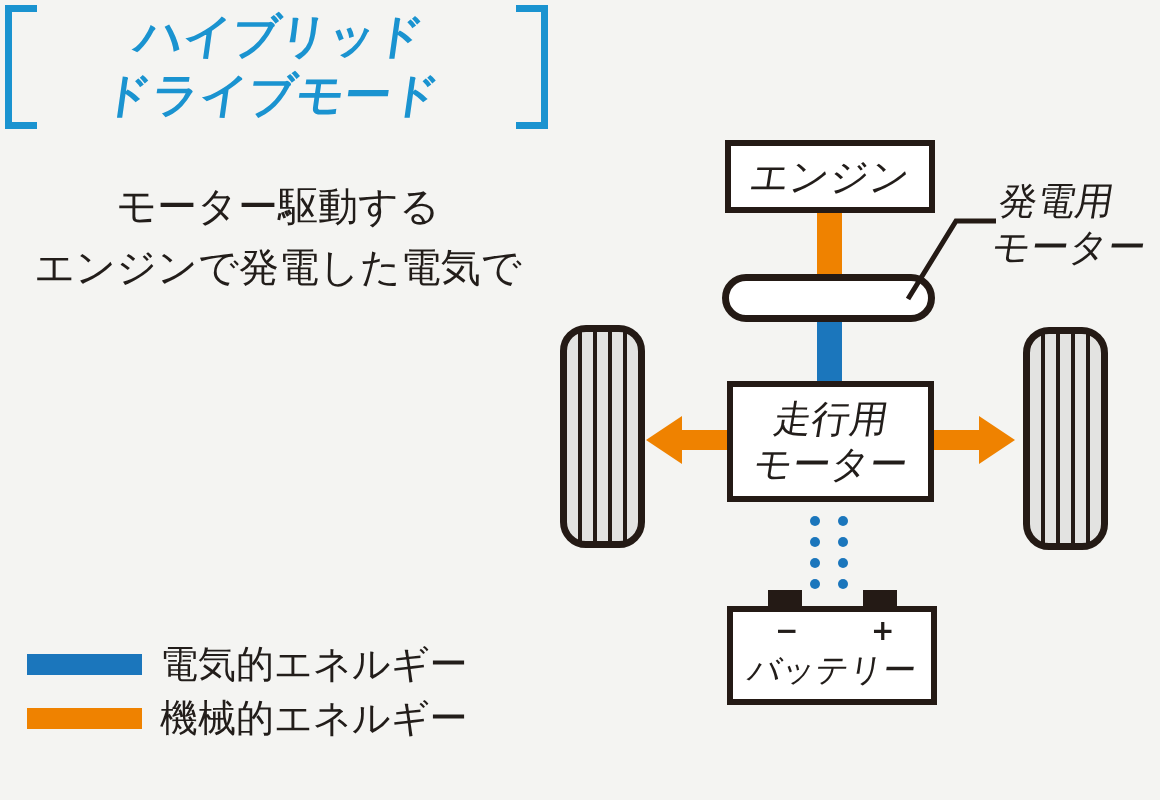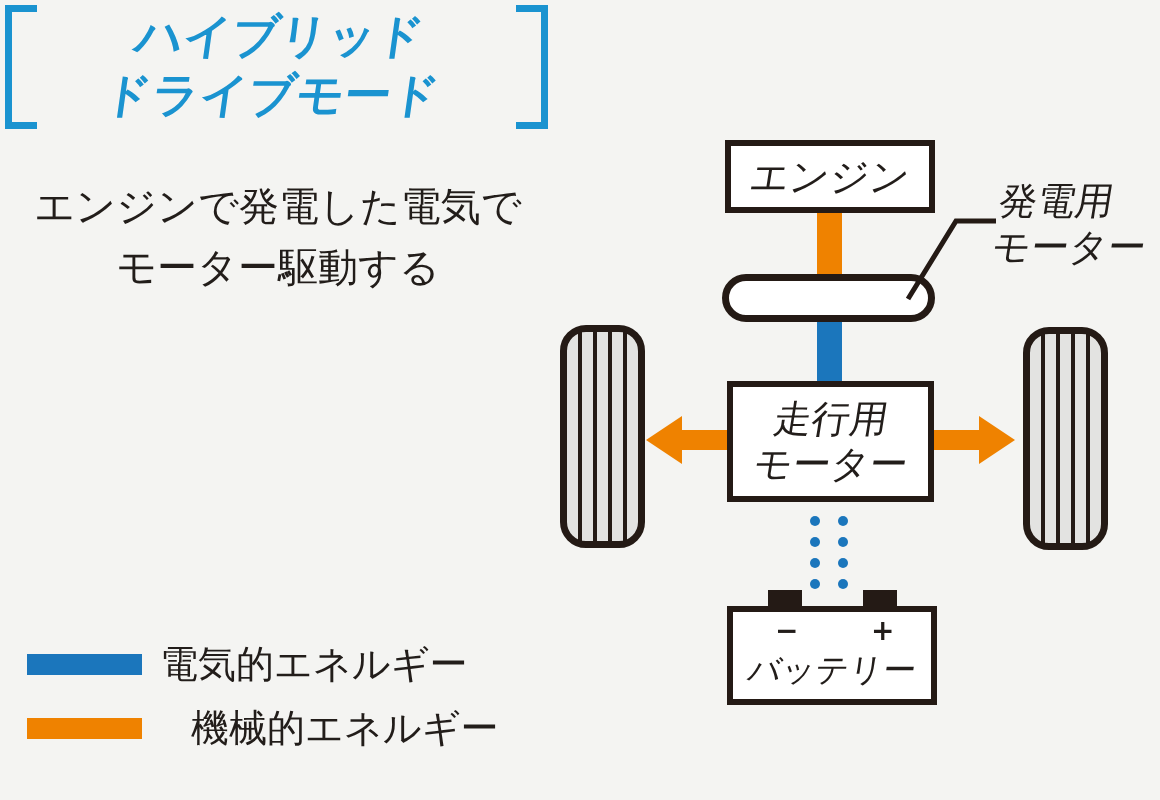--- a/index.html
+++ b/index.html
@@ -79,39 +79,39 @@
 
   
   .callout-svg{position:absolute;left:0;top:0;width:1160px;height:800px;z-index:4;pointer-events:none;}
   .callout-label{position:absolute;left:996px;top:178px;font-size:38px;line-height:46px;color:#221d1a;
                  transform:skewX(-9deg);z-index:4;}
 
   
   .legend{position:absolute;left:27px;top:644px;}
   .legend-row{position:absolute;left:0;height:40px;display:flex;align-items:center;}
   .legend-row.r0{top:0px;}
-  .legend-row.r1{top:64px;gap:31px;}
+  .legend-row.r1{top:54px;}
   .swatch{width:115px;height:21px;margin-right:18px;flex:0 0 auto;}
   .legend-label{font-size:38px;color:#221d1a;white-space:nowrap;}
 </style>
 </head>
 <body>
 
 <div class="stage">
 
   <span class="bracket left"></span>
   <span class="bracket right"></span>
   <div class="title">
     <div>ハイブリッド</div>
     <div>ドライブモード</div>
   </div>
 
   <div class="description">
+    <div>モーター駆動する</div>
     <div>エンジンで発電した電気で</div>
-    <div>モーター駆動する</div>
   </div>
 
   <div class="connector mech"></div>
   <div class="connector elec"></div>
 
   <div class="node engine-box">
     <div class="lbl">エンジン</div>
   </div>
 
   <div class="pill"></div>

